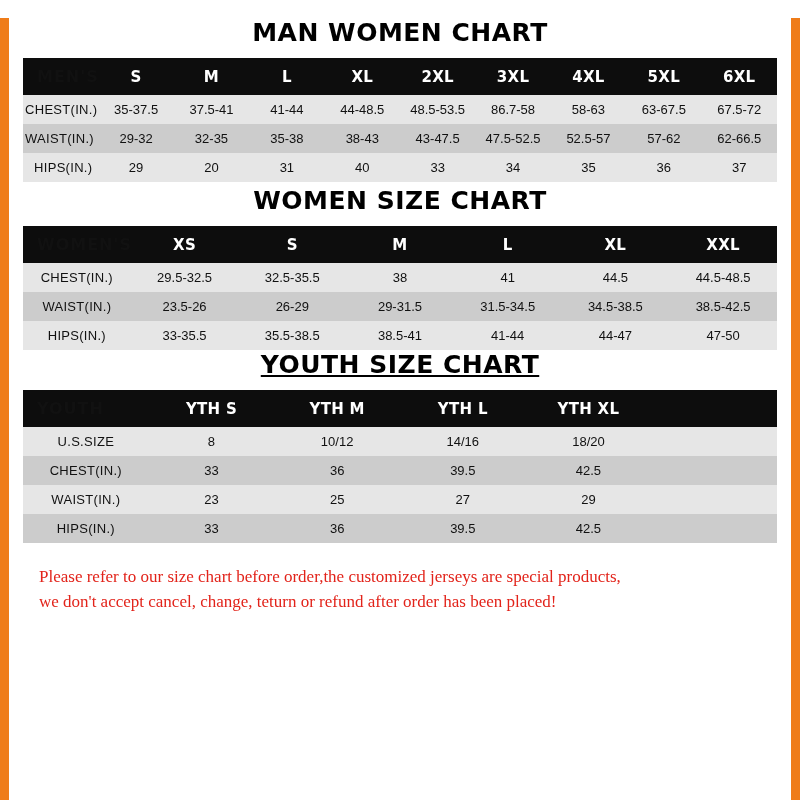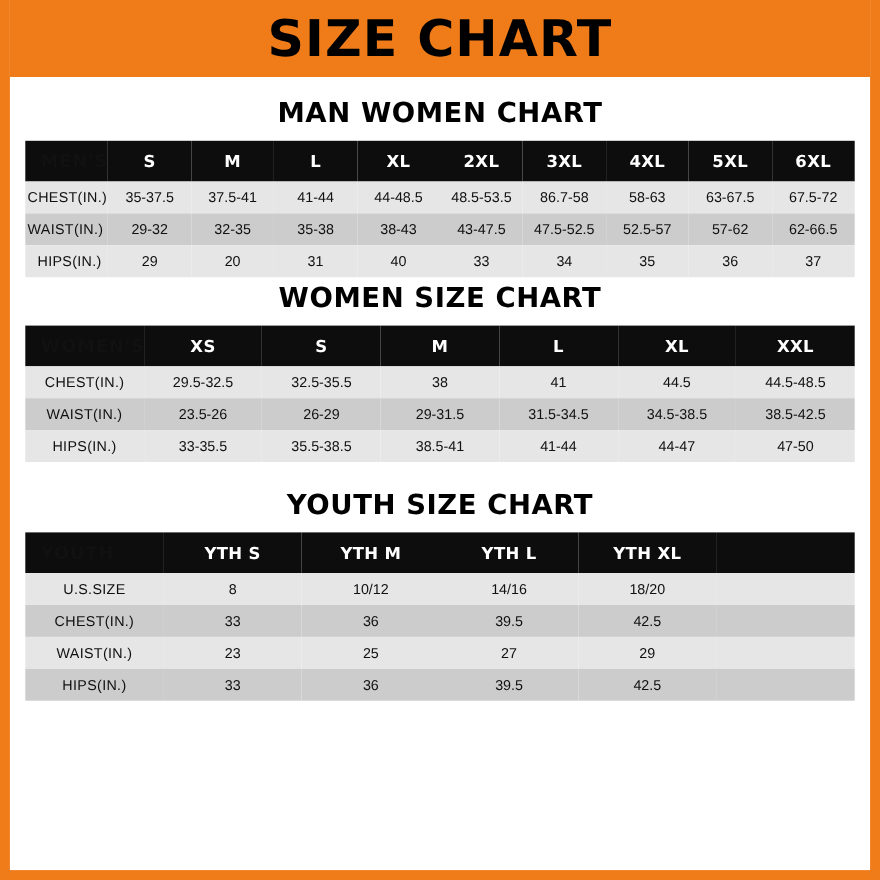--- a/index.html
+++ b/index.html
@@ -45,21 +45,21 @@
   .section-title {
     text-align: center;
     font-family: "DejaVu Sans", sans-serif;
     font-weight: bold;
     font-size: 25px;
     color: #000000;
     letter-spacing: 0.5px;
   }
   .t-man { margin-top: 18px; margin-bottom: 11px; }
   .t-women { margin-top: 4px; margin-bottom: 11px; }
-  .t-youth { margin-top: 24px; margin-bottom: 11px; }
+  .t-youth { margin-bottom: 11px; text-decoration: underline; }
 
   table.chart {
     width: 100%;
     border-collapse: collapse;
     table-layout: fixed;
   }
   table.chart tr.head-row {
     background: #0d0d0d;
     color: #ffffff;
   }
@@ -115,23 +115,20 @@
     line-height: 1.45;
     font-family: "Liberation Serif", serif;
   }
   .footer-note div { white-space: nowrap; }
 </style>
 </head>
 <body>
 
 <div class="page">
 
-  <div class="header-band">
-    <div class="header-title">SIZE CHART</div>
-  </div>
 
   <div class="content">
 
     <div class="section-title t-man">MAN WOMEN CHART</div>
     <table class="chart men">
       <tbody>
           <tr class="head-row">
         <td class="rowlabel">MEN'S</td>
         <td>S</td>
         <td>M</td>
@@ -263,15 +260,19 @@
         <td class="rowlabel">HIPS(IN.)</td>
         <td>33</td>
         <td>36</td>
         <td>39.5</td>
         <td>42.5</td>
         <td></td>
       </tr>
     </tbody>
       </table>
 
+    <div class="footer-note">
+      <div>Please refer to our size chart before order,the customized jerseys are special products,</div>
+      <div>we don't accept cancel, change, teturn or refund after order has been placed!</div>
+    </div>
 
   </div>
 </div>
 
 </body></html>

